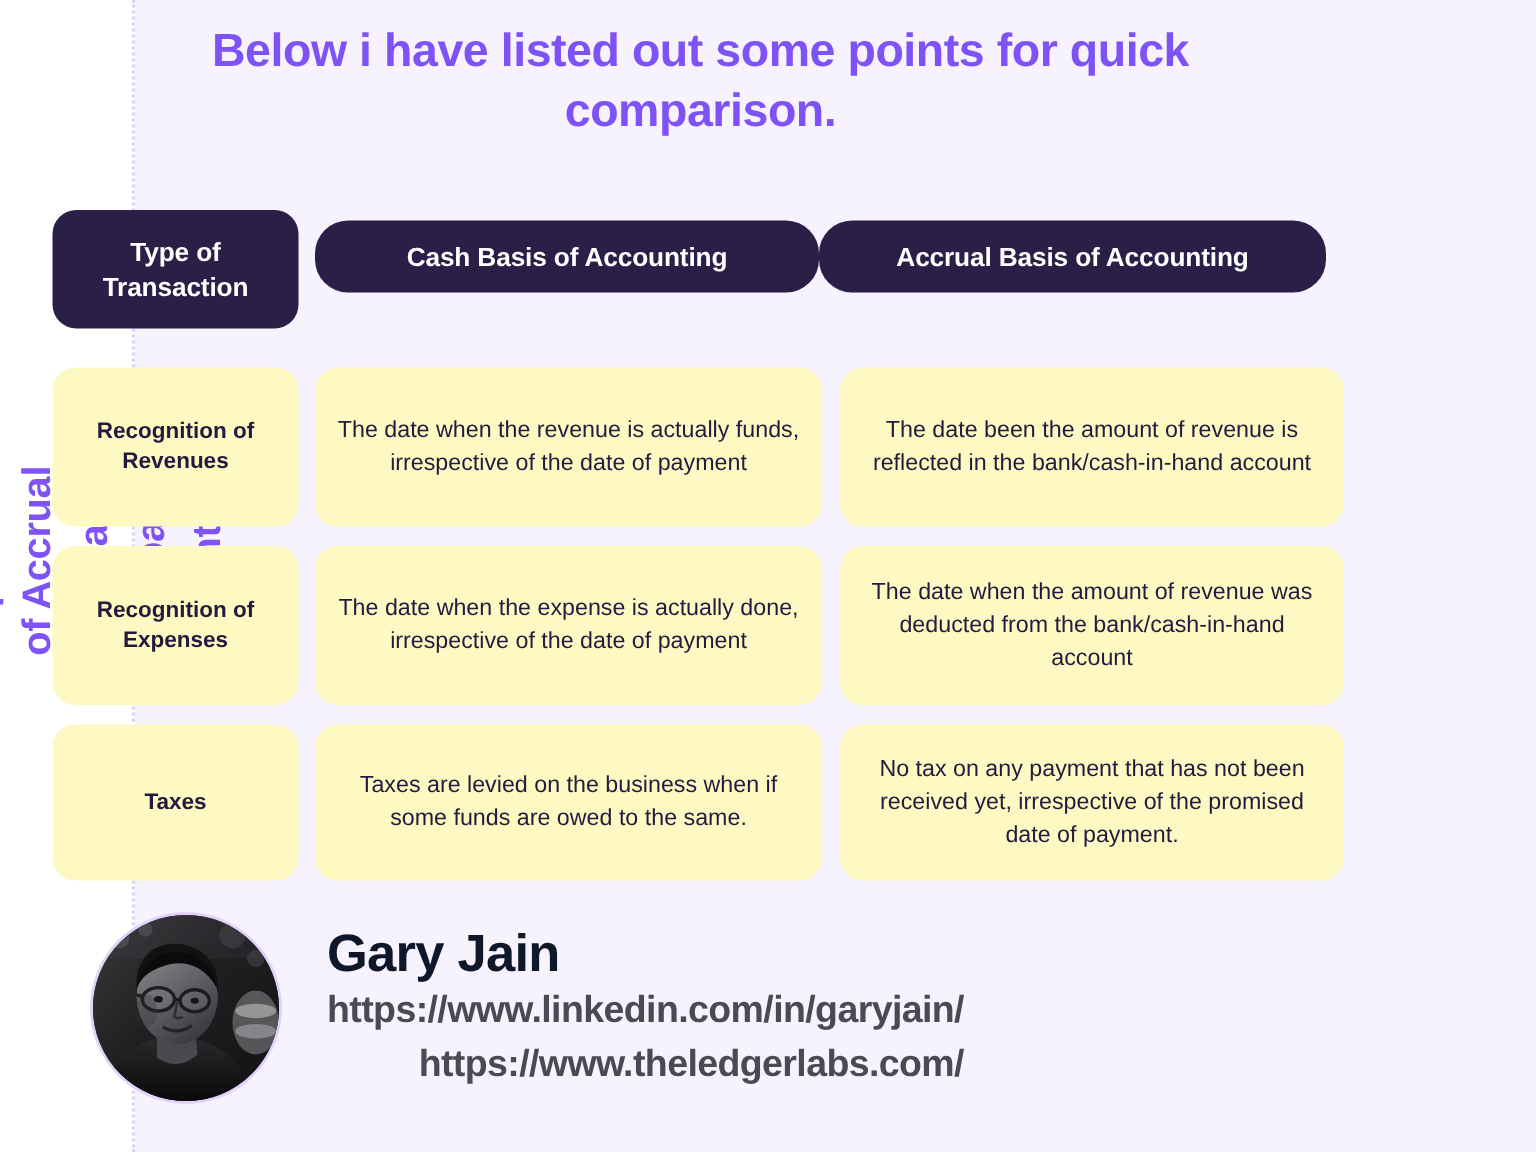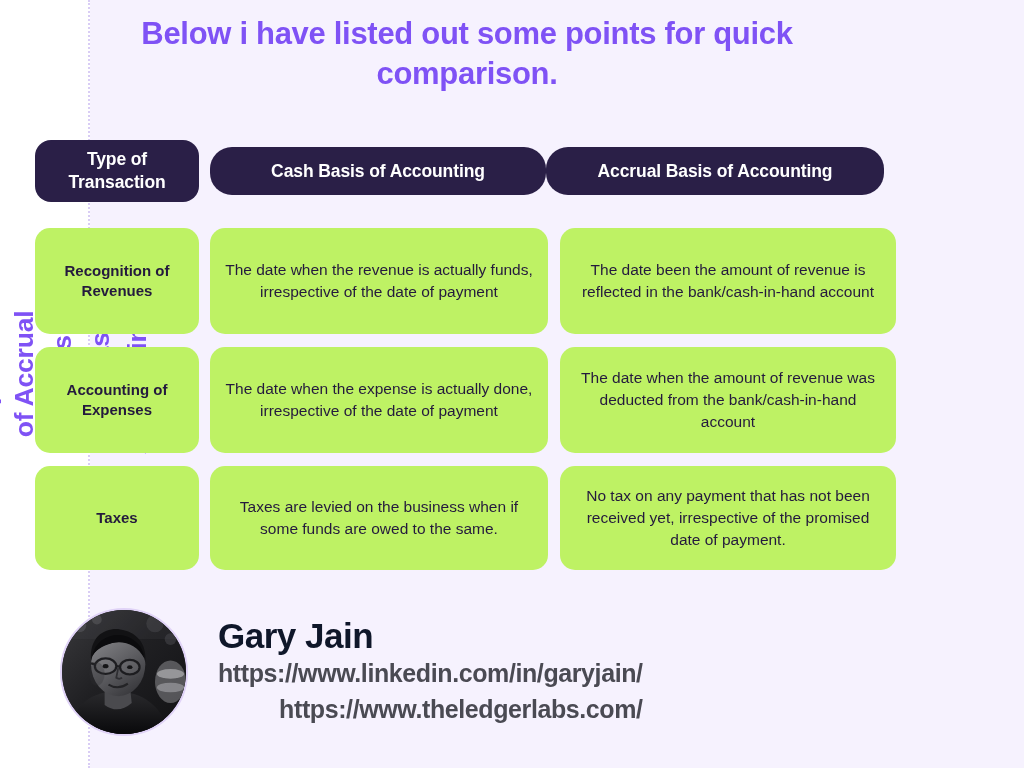--- a/index.html
+++ b/index.html
@@ -123,26 +123,26 @@
   
   .head {
     background: #2a1f47;
     color: #ffffff;
     font-weight: bold;
     font-size: 17.5px;
     line-height: 1.3;
     letter-spacing: -0.1px;
     border-radius: 16px;
   }
-  .head.col-1 { height: 62px; border-radius: 16px; }
+  .head.col-1 { height: 79px; border-radius: 16px; }
   .head.col-2, .head.col-3 { height: 48px; margin-top: 7px; border-radius: 22px; }
 
   
   .body-cell {
-    background: #bef264;
+    background: #fef9c3;
     color: #241a3d;
     border-radius: 15px;
   }
   .label-cell {
     font-weight: bold;
     font-size: 15px;
     line-height: 1.35;
   }
   .text-cell {
     font-weight: normal;
@@ -224,21 +224,21 @@
       <div class="cell head col-2">Accrual Basis of Accounting</div>
     </div>
 
     <div class="row row-1">
       <div class="cell body-cell label-cell col-1">Recognition of Revenues</div>
       <div class="cell body-cell text-cell col-2">The date when the revenue is actually funds, irrespective of the date of payment</div>
       <div class="cell body-cell text-cell col-3">The date been the amount of revenue is reflected in the bank/cash-in-hand account</div>
     </div>
 
     <div class="row row-2">
-      <div class="cell body-cell label-cell col-1">Accounting of Expenses</div>
+      <div class="cell body-cell label-cell col-1">Recognition of Expenses</div>
       <div class="cell body-cell text-cell col-2">The date when the expense is actually done, irrespective of the date of payment</div>
       <div class="cell body-cell text-cell col-3">The date when the amount of revenue was deducted from the bank/cash-in-hand account</div>
     </div>
 
     <div class="row row-3">
       <div class="cell body-cell label-cell col-1">Taxes</div>
       <div class="cell body-cell text-cell col-2">Taxes are levied on the business when if some funds are owed to the same.</div>
       <div class="cell body-cell text-cell col-3">No tax on any payment that has not been received yet, irrespective of the promised date of payment.</div>
     </div>
 

